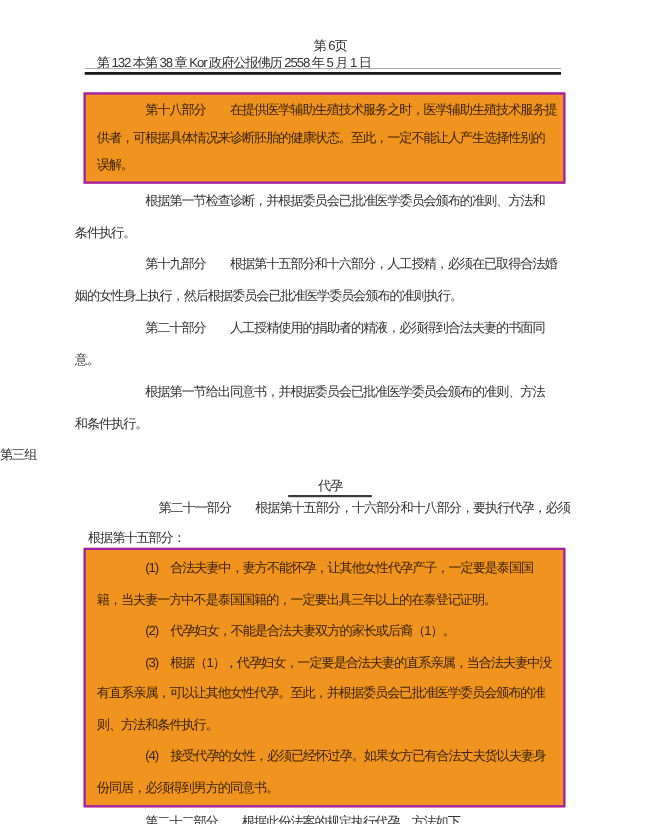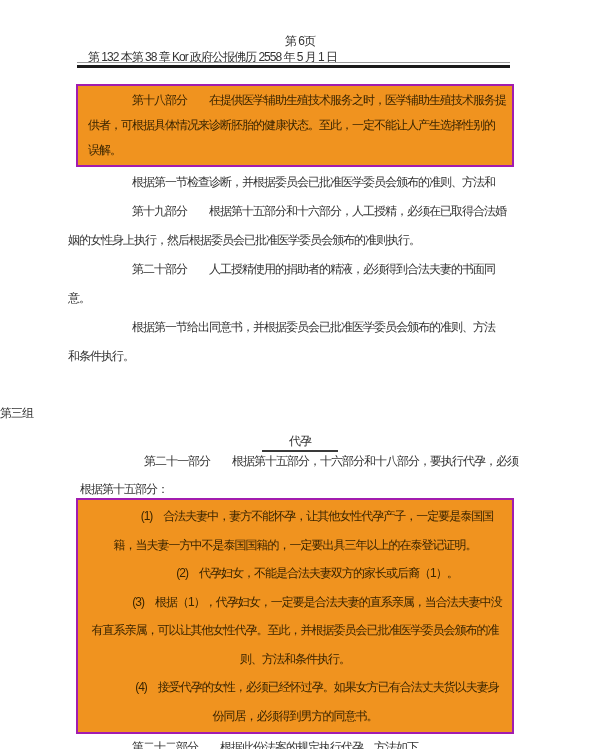--- a/index.html
+++ b/index.html
@@ -22,21 +22,21 @@
 
   .hl {
     position:absolute; left:76px; width:414px;
     background:#f0931f; border:2px solid #a21caf;
     color:#3a2500; padding:2px 10px;
   }
   .hl .flush { margin-left:0; }
   .hl .indent { margin-left:44px; }
   .hl1 { top:84px; }
   .hl1 .line { line-height:25px; }
-  .hl2 { top:498px;text-align:center; }
+  .hl2 { top:498px; }
   .hl2 .line { line-height:28.5px; }
 
   .paras { position:absolute; top:168px; left:0; width:600px; }
   .heading-group { position:absolute; top:399px; left:0; width:600px; text-align:left; }
   .heading-title { position:absolute; top:427px; left:0; width:600px; text-align:center; }
   .title-underline { position:absolute; top:450px; left:262px; width:76px; height:0; border-bottom:2px solid #3a3a3a; }
   .p5 { position:absolute; top:447px; left:12px; width:600px; }
   .p5 .line { line-height:28px; }
   .footer-cut { position:absolute; top:733px; left:0; width:600px; }
 </style>
@@ -50,20 +50,21 @@
   <div class="rule"></div>
 
   <div class="hl hl1">
     <div class="line indent">第十八部分　　在提供医学辅助生殖技术服务之时，医学辅助生殖技术服务提</div>
     <div class="line flush">供者，可根据具体情况来诊断胚胎的健康状态。至此，一定不能让人产生选择性别的</div>
     <div class="line flush">误解。</div>
   </div>
 
   <div class="paras">
     <div class="line indent">根据第一节检查诊断，并根据委员会已批准医学委员会颁布的准则、方法和</div>
+    <div class="line flush">条件执行。</div>
     <div class="line indent">第十九部分　　根据第十五部分和十六部分，人工授精，必须在已取得合法婚</div>
     <div class="line flush">姻的女性身上执行，然后根据委员会已批准医学委员会颁布的准则执行。</div>
     <div class="line indent">第二十部分　　人工授精使用的捐助者的精液，必须得到合法夫妻的书面同</div>
     <div class="line flush">意。</div>
     <div class="line indent">根据第一节给出同意书，并根据委员会已批准医学委员会颁布的准则、方法</div>
     <div class="line flush">和条件执行。</div>
   </div>
 
   <div class="heading-group line">第三组</div>
   <div class="heading-title line">代孕</div>

